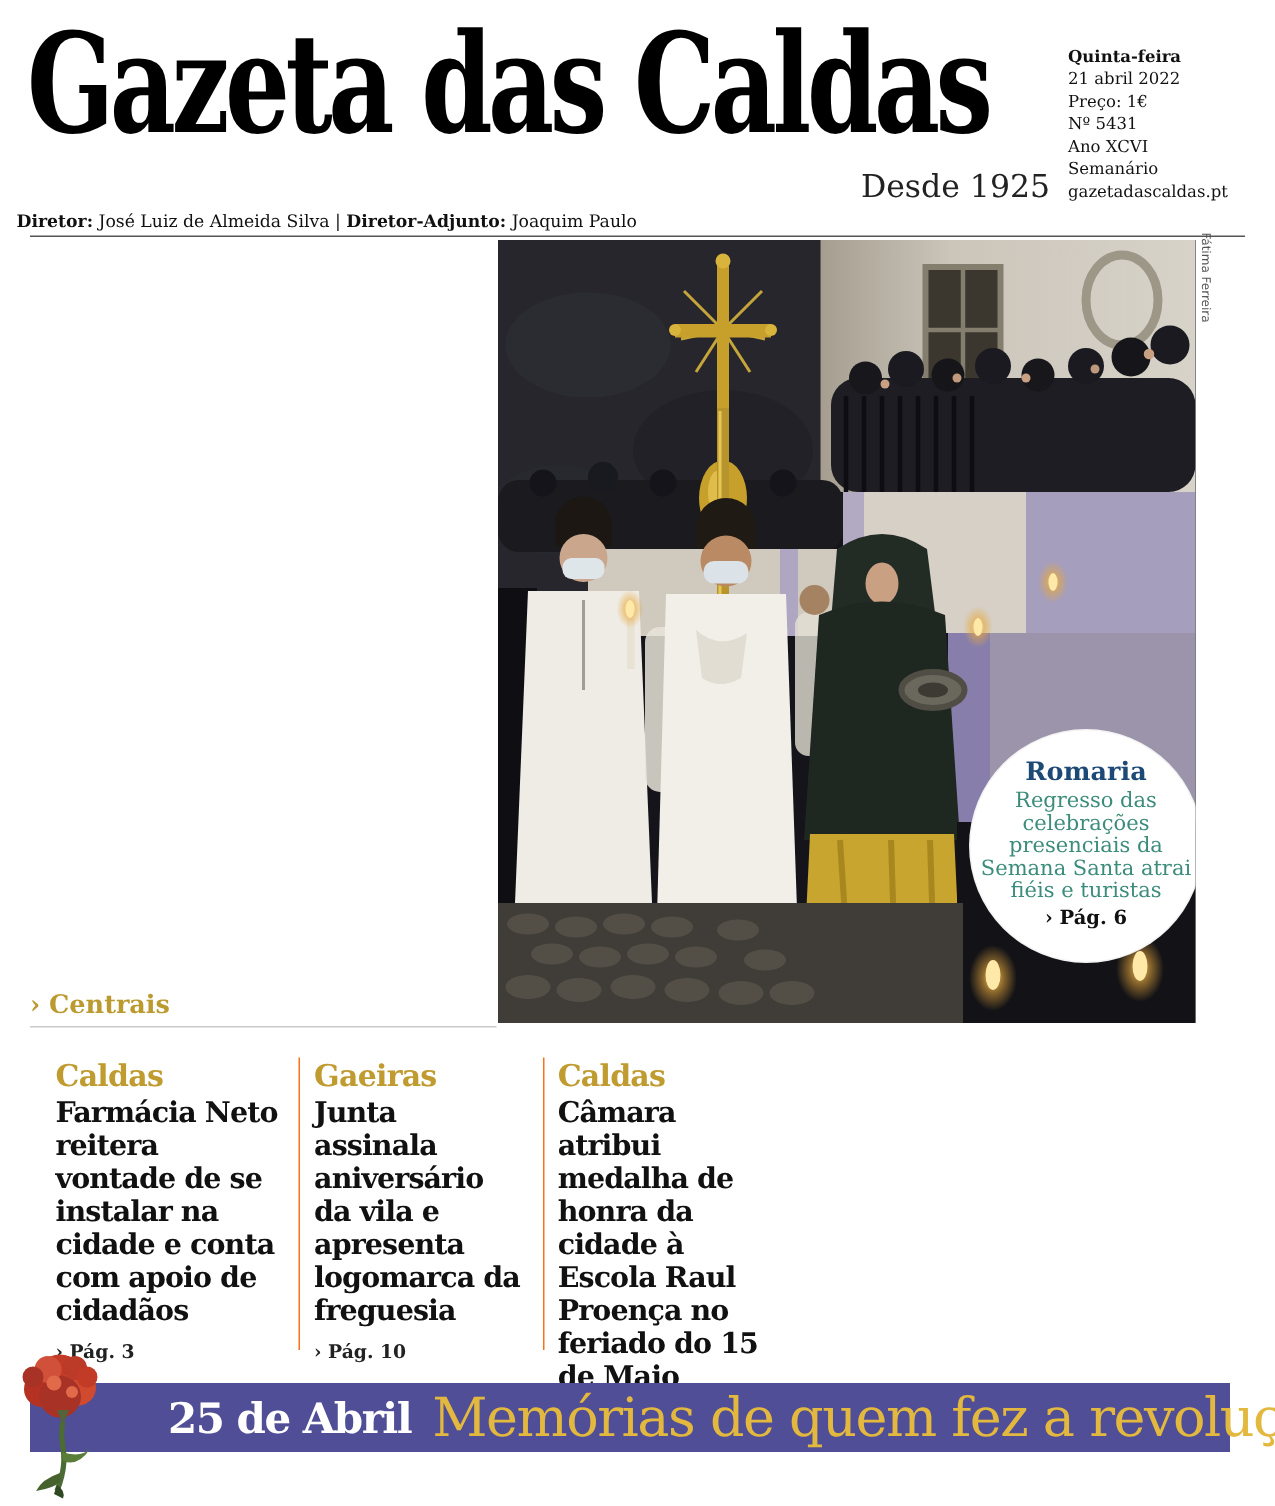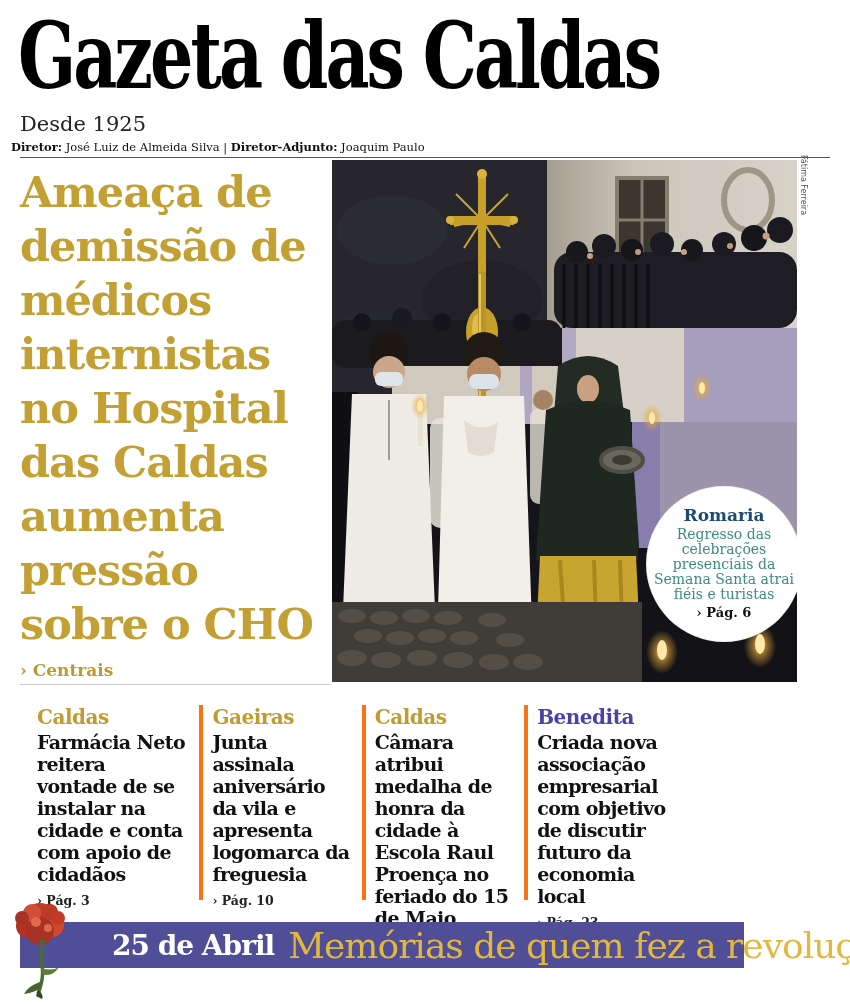--- a/index.html
+++ b/index.html
@@ -9,21 +9,21 @@
     background:#ffffff; font-family:"DejaVu Serif", serif; color:#111;
   }
   
   .masthead {
     position:absolute; left:18px; top:2px; width:900px;
     font-family:"DejaVu Serif", serif; font-weight:bold;
     font-size:92px; line-height:108px; letter-spacing:-4px; color:#000;
     transform:scaleX(.74); transform-origin:left top; white-space:nowrap;
   }
   .tagline {
-    position:absolute; left:20px; top:112px; width:680px; text-align:left;
+    position:absolute; left:20px; top:112px; width:680px; text-align:right;
     font-size:21px; color:#222; font-family:"DejaVu Serif", serif;
   }
   .info-box {
     position:absolute; left:712px; top:30px; width:135px;
     font-size:11px; line-height:15px; color:#111;
   }
   .info-box .b { font-weight:bold; }
   .staff-line {
     position:absolute; left:11px; top:140px; font-size:11.5px; color:#111;
     font-family:"DejaVu Serif", serif;
@@ -65,32 +65,32 @@
   .bubble-kicker { font-size:17px; font-weight:bold; color:#1d4976; }
   .bubble-text  { font-size:14px; line-height:15px; color:#3c8c7c; margin-top:2px; }
   .bubble-ref   { font-size:13px; font-weight:bold; color:#111; margin-top:3px; }
   
   .stories {
     position:absolute; left:37px; top:705px; width:812px; height:195px;
     display:flex;
   }
   .story {
     width:20%; padding-right:12px; padding-left:9px;
-    border-left:4px solid #f97316;
+    border-left:1px solid #f97316;
   }
   .story:first-child { border-left:none; padding-left:0; }
   .story-label { font-size:20px; font-weight:bold; margin-bottom:2px; letter-spacing:-0.5px; }
   .story-headline {
     font-size:19px; line-height:22px; font-weight:bold; color:#111;
     letter-spacing:-0.6px;
   }
   .story-ref { font-size:12.5px; font-weight:bold; color:#222; margin-top:8px; }
   
   .banner-bar {
-    position:absolute; left:20px; top:922px; width:724px; height:46px;
+    position:absolute; left:20px; top:922px; width:800px; height:46px;
     background:#504e96; display:flex; align-items:center; padding-left:92px;
   }
   .banner-kicker {
     font-size:28px; font-weight:bold; color:#ffffff; letter-spacing:-1px;
     margin-right:14px; white-space:nowrap;
   }
   .banner-title {
     font-size:36px; color:#e3b83e; letter-spacing:-1px; white-space:nowrap;
   }
   .banner-ref {
@@ -100,26 +100,34 @@
   .carnation { position:absolute; left:2px; top:898px; z-index:5; }
 </style>
 </head>
 <body>
 
 <div class="page">
 
   <h1 class="masthead">Gazeta das Caldas</h1>
   <div class="tagline">Desde 1925</div>
 
+  <div class="info-box">
+    <div class="b">Quinta-feira</div>
+    <div>21 abril 2022</div>
+    <div>Preço: 1€</div>
+    <div>Nº 5431</div>
+    <div>Ano XCVI</div>
+    <div>Semanário</div>
+    <div>gazetadascaldas.pt</div>
+  </div>
 
   <div class="staff-line"><span class="b">Diretor:</span><span> José Luiz de Almeida Silva </span><span>| </span><span class="b">Diretor-Adjunto:</span><span> Joaquim Paulo</span></div>
 
   <hr class="header-rule">
 
-  <h2 class="lead-headline">Ameaça de demissão de médicos internistas no Hospital das Caldas aumenta pressão sobre o CHO</h2>
   <div class="lead-ref">› Centrais</div>
   <hr class="lead-rule">
 
   <figure class="photo">
     <svg width="465" height="522" viewBox="0 0 465 522">
       <defs>
         <radialGradient id="glow" cx="50%" cy="50%" r="50%">
           <stop offset="0%" stop-color="#ffd873" stop-opacity="0.95"></stop>
           <stop offset="45%" stop-color="#e8a93c" stop-opacity="0.55"></stop>
           <stop offset="100%" stop-color="#e8a93c" stop-opacity="0"></stop>
@@ -291,25 +299,20 @@
     <article class="story">
       <div class="story-label" style="color: rgb(191, 155, 48);">Gaeiras</div>
       <div class="story-headline">Junta assinala aniversário da vila e apresenta logomarca da freguesia</div>
       <div class="story-ref">› Pág. 10</div>
     </article>
     <article class="story">
       <div class="story-label" style="color: rgb(191, 155, 48);">Caldas</div>
       <div class="story-headline">Câmara atribui medalha de honra da cidade à Escola Raul Proença no feriado do 15 de Maio</div>
       <div class="story-ref">› Pág. 11</div>
     </article>
-    <article class="story">
-      <div class="story-label" style="color: rgb(72, 67, 166);">Benedita</div>
-      <div class="story-headline">Criada nova associação empresarial com objetivo de discutir futuro da economia local</div>
-      <div class="story-ref">› Pág. 23</div>
-    </article>
   </section>
 
   <svg class="carnation" width="82" height="102" viewBox="0 0 82 102">
     <circle cx="38" cy="22" r="17" fill="#c23b26"></circle>
     <circle cx="26" cy="28" r="12" fill="#b53222"></circle>
     <circle cx="50" cy="27" r="12" fill="#d04a30"></circle>
     <circle cx="38" cy="33" r="14" fill="#a93226"></circle>
     <circle cx="30" cy="15" r="9" fill="#d1503a"></circle>
     <circle cx="48" cy="14" r="8" fill="#bb3a28"></circle>
     <circle cx="20" cy="20" r="7" fill="#a93226"></circle>

